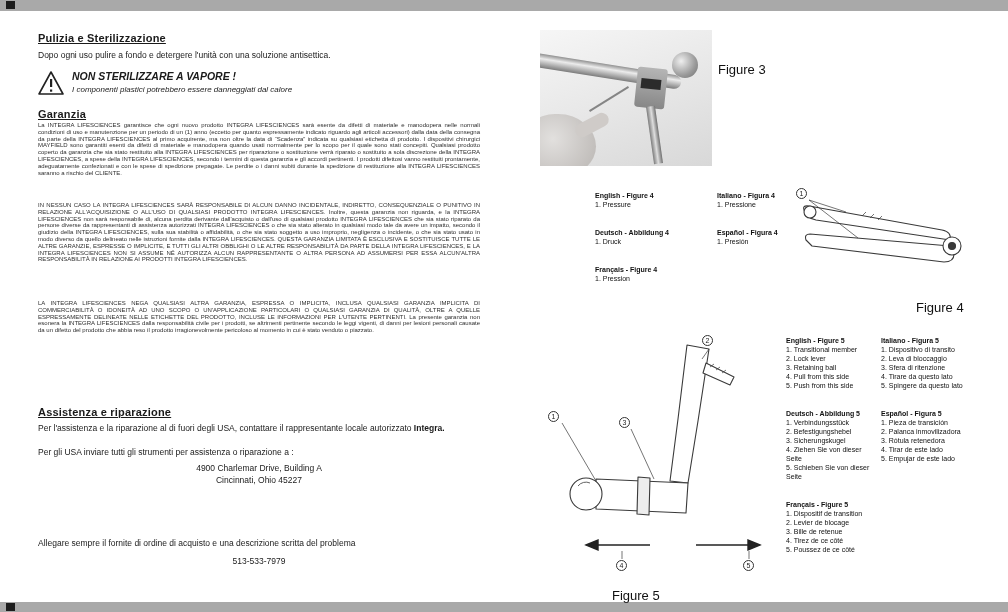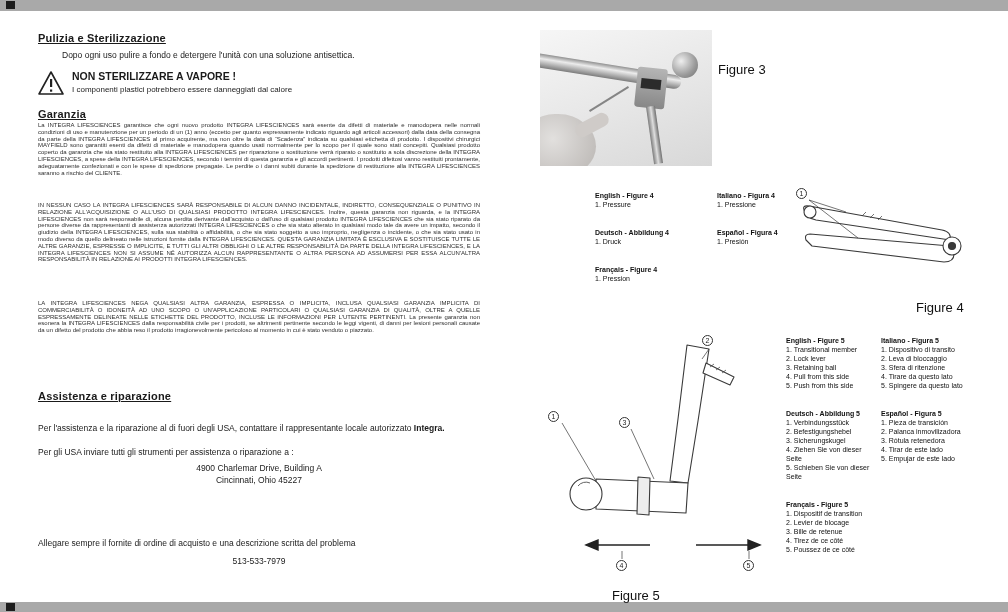--- a/index.html
+++ b/index.html
@@ -12,21 +12,21 @@
   .abs { position:absolute; }
 
   
   .edge { position:absolute; left:0; width:1008px; background:#a9a9a9; }
   .edge.top { top:0; height:11px; }
   .edge.bottom { top:602px; height:10px; }
   .corner-mark { position:absolute; left:6px; top:1px; width:9px; height:8px; background:#1d1d1d; }
 
   
   .h-underline { font-size:11px; font-weight:bold; text-decoration:underline; letter-spacing:.2px; }
-  .lp-body { font-size:8.5px; width:442px;margin-left:24px; }
+  .lp-body { font-size:8.5px; width:442px; }
   .fineprint { font-size:6px; line-height:6.8px; text-align:justify; color:#2e2e2e; width:442px; }
   .warn-wrap { display:flex; align-items:flex-start; gap:8px; width:442px; }
   .warn-title { font-size:10.5px; font-weight:bold; margin-bottom:3px; }
   .warn-sub { font-size:8px; color:#222; }
   .center-block { width:442px; text-align:center; font-size:8.5px; line-height:11.5px; }
   .lp-line { font-size:8.5px; width:442px; }
 
   
   .fig-label { font-size:13px; color:#111; }
   .cap-head { font-size:7px; font-weight:bold; line-height:9px; color:#111; }
@@ -65,38 +65,38 @@
 <div class="edge top">
   <div class="corner-mark"></div>
 </div>
 <div class="edge bottom">
   <div class="corner-mark"></div>
 </div>
 
 <div class="abs h-underline" style="left:38px; top:32px;">Pulizia e Sterilizzazione</div>
 <div class="abs lp-body" style="left:38px; top:50px;">Dopo ogni uso pulire a fondo e detergere l'unità con una soluzione antisettica.</div>
 
-<div class="abs warn-wrap" style="left:38px; top:70px;">
+<div class="abs warn-wrap" style="left:38px; top:70px;font-style:italic;">
   <svg width="26" height="26" viewBox="0 0 26 26">
     <polygon points="13,2 25,24 1,24" fill="none" stroke="#222" stroke-width="1.6" stroke-linejoin="round"></polygon>
     <rect x="12" y="9" width="2.2" height="8" fill="#222"></rect>
     <rect x="12" y="19.5" width="2.2" height="2.2" fill="#222"></rect>
   </svg>
   <div>
     <div class="warn-title">NON STERILIZZARE A VAPORE !</div>
     <div class="warn-sub">I componenti plastici potrebbero essere danneggiati dal calore</div>
   </div>
 </div>
 
 <div class="abs h-underline" style="left:38px; top:108px;">Garanzia</div>
 <div class="abs fineprint" style="left:38px; top:122px;">La INTEGRA LIFESCIENCES garantisce che ogni nuovo prodotto INTEGRA LIFESCIENCES sarà esente da difetti di materiale e manodopera nelle normali condizioni di uso e manutenzione per un periodo di un (1) anno (eccetto per quanto espressamente indicato riguardo agli articoli accessori) dalla data della consegna da parte della INTEGRA LIFESCIENCES al primo acquirente, ma non oltre la data di “Scadenza” indicata su qualsiasi etichetta di prodotto. I dispositivi chirurgici MAYFIELD sono garantiti esenti da difetti di materiale e manodopera quando usati normalmente per lo scopo per il quale sono stati concepiti. Qualsiasi prodotto coperto da garanzia che sia stato restituito alla INTEGRA LIFESCIENCES per riparazione o sostituzione verrà riparato o sostituito a sola discrezione della INTEGRA LIFESCIENCES, a spese della INTEGRA LIFESCIENCES, secondo i termini di questa garanzia e gli accordi pertinenti. I prodotti difettosi vanno restituiti prontamente, adeguatamente confezionati e con le spese di spedizione prepagate. Le perdite o i danni subiti durante la spedizione di restituzione alla INTEGRA LIFESCIENCES saranno a rischio del CLIENTE.</div>
 <div class="abs fineprint" style="left:38px; top:202px;">IN NESSUN CASO LA INTEGRA LIFESCIENCES SARÀ RESPONSABILE DI ALCUN DANNO INCIDENTALE, INDIRETTO, CONSEQUENZIALE O PUNITIVO IN RELAZIONE ALL'ACQUISIZIONE O ALL'USO DI QUALSIASI PRODOTTO INTEGRA LIFESCIENCES. Inoltre, questa garanzia non riguarda, e la INTEGRA LIFESCIENCES non sarà responsabile di, alcuna perdita derivante dall'acquisto o dall'uso di qualsiasi prodotto INTEGRA LIFESCIENCES che sia stato riparato da persone diverse da rappresentanti di assistenza autorizzati INTEGRA LIFESCIENCES o che sia stato alterato in qualsiasi modo tale da avere un impatto, secondo il giudizio della INTEGRA LIFESCIENCES, sulla sua stabilità o affidabilità, o che sia stato soggetto a uso improprio, negligenza o incidente, o che sia stato usato in modo diverso da quello delineato nelle istruzioni fornite dalla INTEGRA LIFESCIENCES. QUESTA GARANZIA LIMITATA È ESCLUSIVA E SOSTITUISCE TUTTE LE ALTRE GARANZIE, ESPRESSE O IMPLICITE, E TUTTI GLI ALTRI OBBLIGHI O LE ALTRE RESPONSABILITÀ DA PARTE DELLA INTEGRA LIFESCIENCES, E LA INTEGRA LIFESCIENCES NON SI ASSUME NÉ AUTORIZZA ALCUN RAPPRESENTANTE O ALTRA PERSONA AD ASSUMERSI PER ESSA ALCUN'ALTRA RESPONSABILITÀ IN RELAZIONE AI PRODOTTI INTEGRA LIFESCIENCES.</div>
 <div class="abs fineprint" style="left:38px; top:300px;">LA INTEGRA LIFESCIENCES NEGA QUALSIASI ALTRA GARANZIA, ESPRESSA O IMPLICITA, INCLUSA QUALSIASI GARANZIA IMPLICITA DI COMMERCIABILITÀ O IDONEITÀ AD UNO SCOPO O UN'APPLICAZIONE PARTICOLARI O QUALSIASI GARANZIA DI QUALITÀ, OLTRE A QUELLE ESPRESSAMENTE DELINEATE NELLE ETICHETTE DEL PRODOTTO, INCLUSE LE INFORMAZIONI PER L'UTENTE PERTINENTI. La presente garanzia non esonera la INTEGRA LIFESCIENCES dalla responsabilità civile per i prodotti, se altrimenti pertinente secondo le leggi vigenti, di danni per lesioni personali causate da un difetto del prodotto che abbia reso il prodotto irragionevolmente pericoloso al momento in cui è stato venduto o piazzato.</div>
 
-<div class="abs h-underline" style="left:38px; top:390px;">Assistenza e riparazione</div>
+<div class="abs h-underline" style="left:38px; top:406px;">Assistenza e riparazione</div>
 <div class="abs lp-line" style="left:38px; top:423px;">
   <span>Per l'assistenza e la riparazione al di fuori degli USA, contattare il rappresentante locale autorizzato </span><b>Integra.</b>
 </div>
 <div class="abs lp-line" style="left:38px; top:447px;">Per gli USA inviare tutti gli strumenti per assistenza o riparazione a :</div>
 <div class="abs center-block" style="left:38px; top:463px;">
     <div>4900 Charlemar Drive, Building A</div>
     <div>Cincinnati, Ohio 45227</div>
   </div>
 <div class="abs lp-line" style="left:38px; top:538px;">Allegare sempre il fornite di ordine di acquisto e una descrizione scritta del problema</div>
 <div class="abs center-block" style="left:38px; top:556px;">

